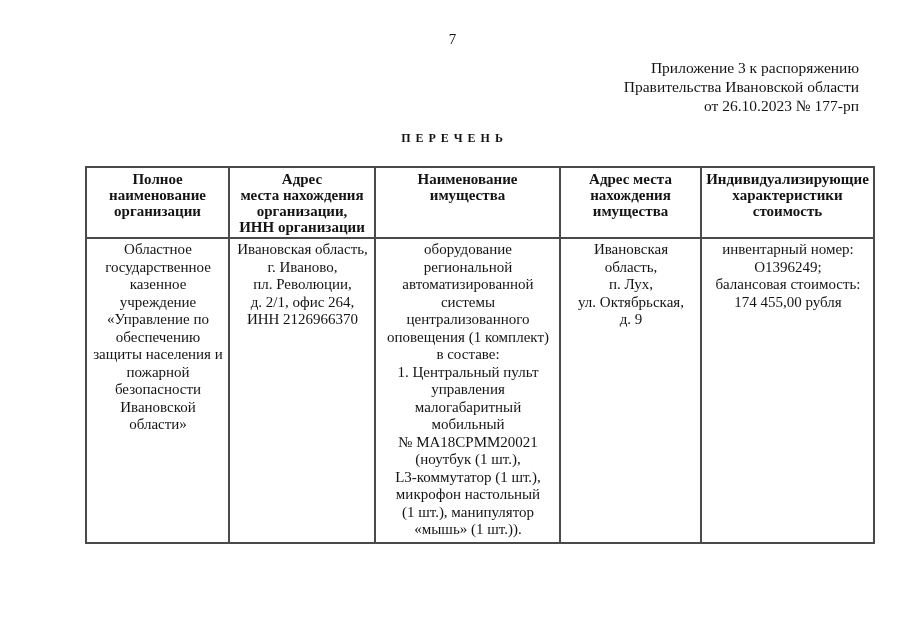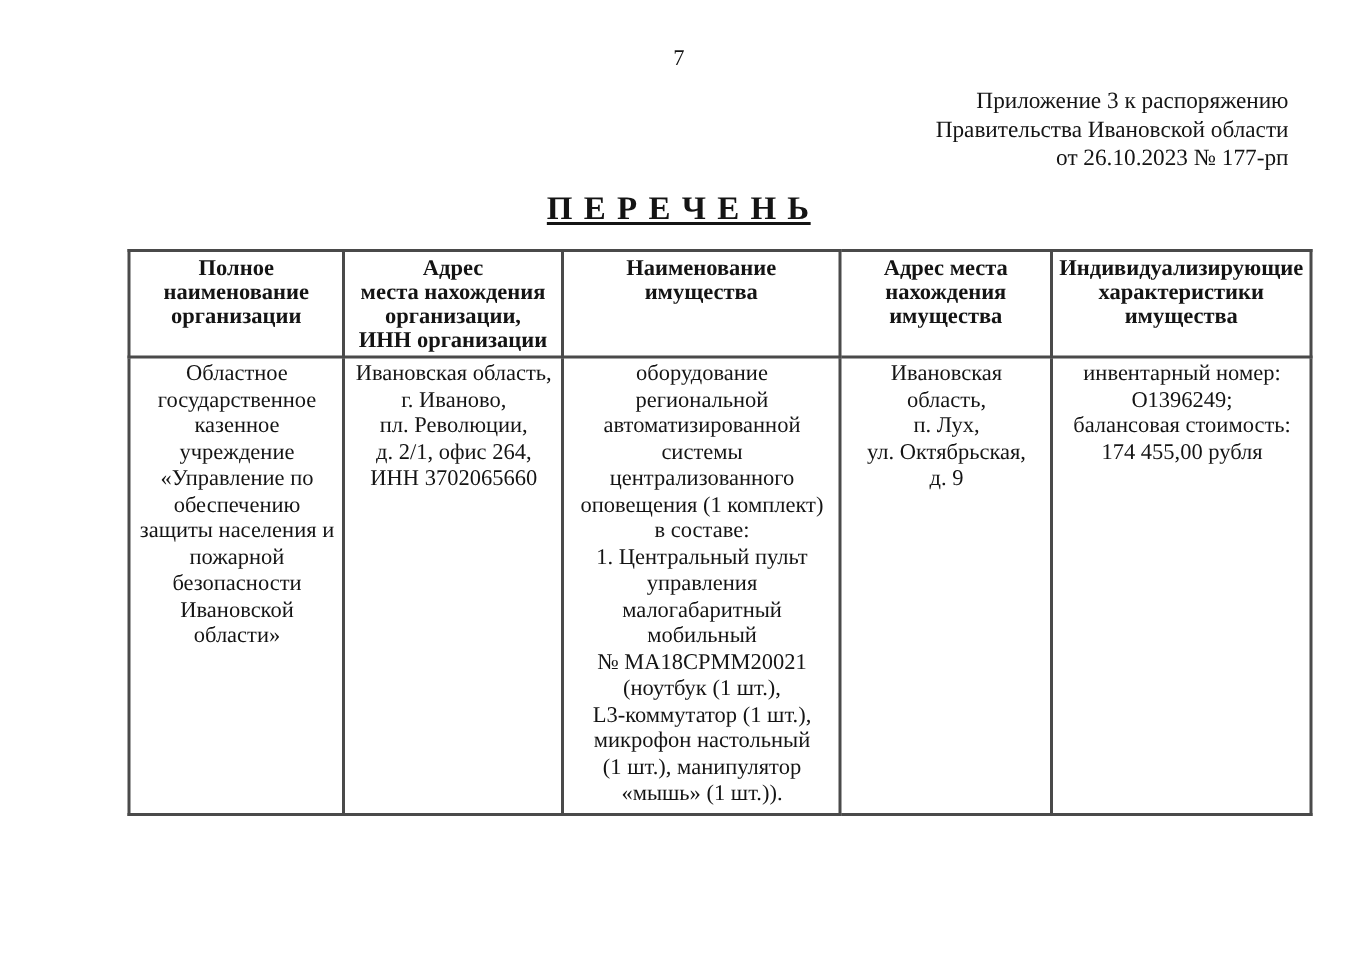--- a/index.html
+++ b/index.html
@@ -34,24 +34,23 @@
     line-height: 19px;
     white-space: pre-line;
     padding-left: 24px;
   }
   .title-block {
     margin-top: 14px;
     text-align: center;
     font-weight: bold;
   }
   .doc-title {
-    font-size: 22px;
+    font-size: 12px;
     line-height: 19px;
     letter-spacing: 1px;
-    text-decoration: underline;
   }
   .doc-subtitle {
     font-size: 15.5px;
     line-height: 18px;
     white-space: pre-line;
   }
   table.property-table {
     margin: 18px 0 0 85px;
     border-collapse: collapse;
     table-layout: fixed;
@@ -118,41 +117,41 @@
 места нахождения
 организации,
 ИНН организации</th>
         <th>Наименование
 имущества</th>
         <th>Адрес места
 нахождения
 имущества</th>
         <th>Индивидуализирующие
 характеристики
-имущества</th>
+стоимость</th>
       </tr>
     </thead>
     <tbody>
       <tr>
         <td>Областное
 государственное
 казенное
 учреждение
 «Управление по
 обеспечению
 защиты населения и
 пожарной
 безопасности
 Ивановской
 области»</td>
         <td>Ивановская область,
 г. Иваново,
 пл. Революции,
 д. 2/1, офис 264,
-ИНН 3702065660</td>
+ИНН 2126966370</td>
         <td>оборудование
 региональной
 автоматизированной
 системы
 централизованного
 оповещения (1 комплект)
 в составе:
 1. Центральный пульт
 управления
 малогабаритный

